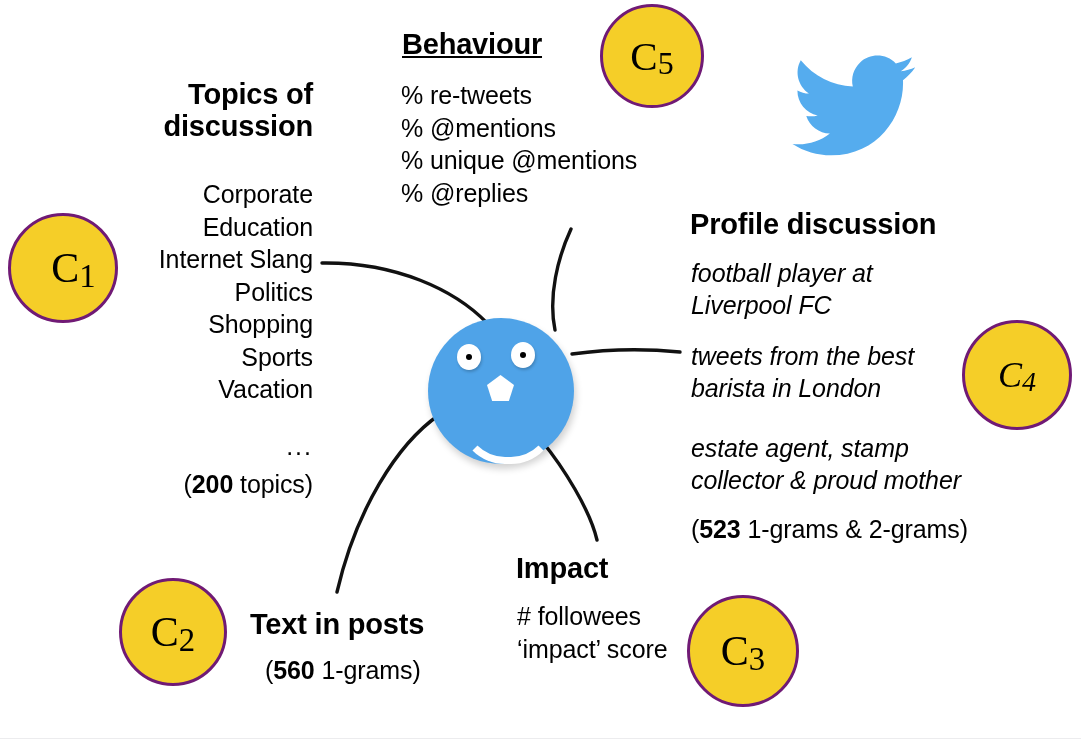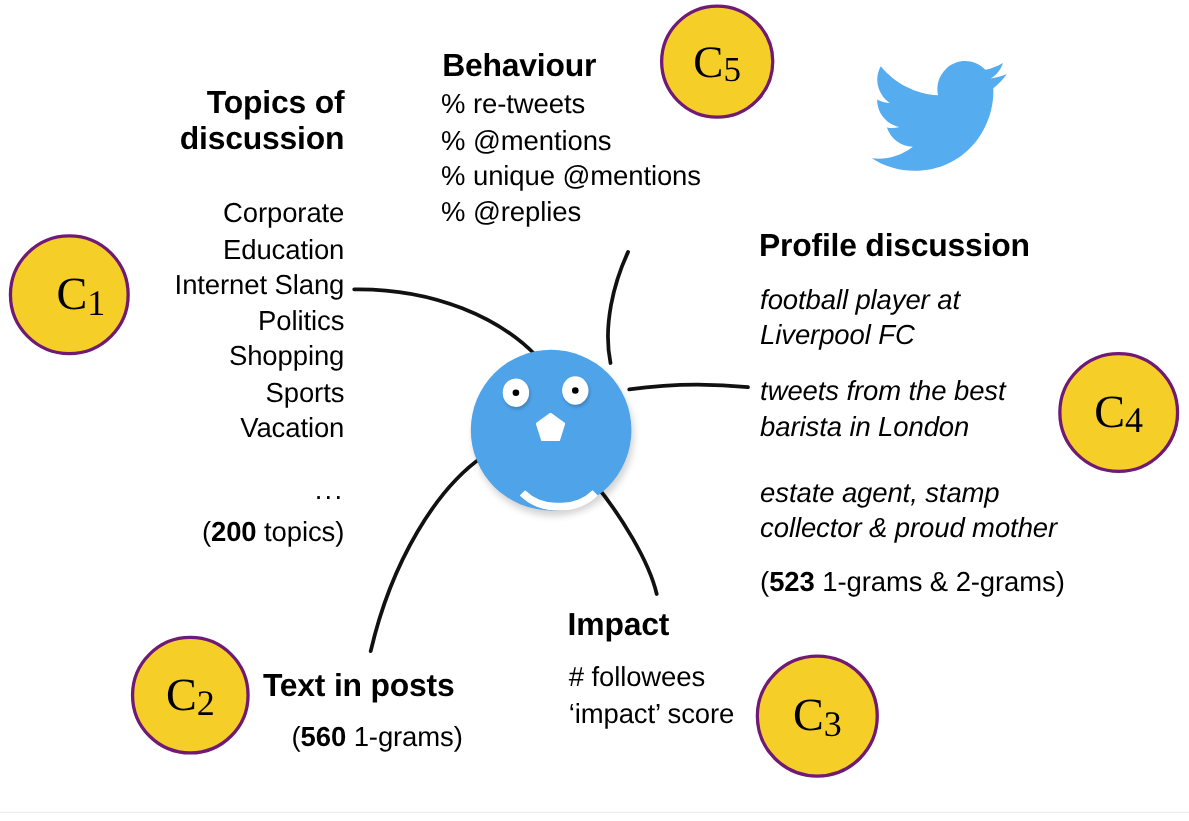--- a/index.html
+++ b/index.html
@@ -75,32 +75,32 @@
   }
   .countline b { font-weight: bold; }
 
   
   #topics-heading { right: 768px; top: 78px; text-align: right; width: 260px; }
   #topics-list { right: 768px; top: 178px; text-align: right; width: 260px; }
   #topics-dots { right: 768px; top: 432px; text-align: right; width: 260px; font-size: 25px; letter-spacing: 2px;}
   #topics-count { right: 768px; top: 470px; text-align: right; width: 280px; }
 
   
-  #behaviour-heading { left: 402px; top: 44px; }
+  #behaviour-heading { left: 402px; top: 28px; text-decoration: underline; }
   #behaviour-list { left: 401px; top: 79px; }
 
   
   #profile-heading { left: 690px; top: 208px; }
   #profile-p1 { left: 691px; top: 257px; }
   #profile-p2 { left: 691px; top: 340px; }
   #profile-p3 { left: 691px; top: 432px; }
   #profile-count { left: 691px; top: 515px; }
 
   
-  #posts-heading { left: 239px; top: 608px; }
+  #posts-heading { left: 250px; top: 608px; }
   #posts-count { left: 265px; top: 656px; }
 
   
   #impact-heading { left: 516px; top: 552px; }
   #impact-list { left: 517px; top: 600px; }
 
   
   #face {
     left: 428px; top: 318px;
     width: 146px; height: 146px;
@@ -189,21 +189,21 @@
 
   <div class="cluster" style="left:119px; top:578px; width:108px; height:108px;">
     <span class="clabel" style="font-size:42px;"><span>C</span><span class="num">2</span></span>
   </div>
 
   <div class="cluster" style="left:687px; top:595px; width:112px; height:112px;">
     <span class="clabel" style="font-size:42px;"><span>C</span><span class="num">3</span></span>
   </div>
 
   <div class="cluster" style="left:962px; top:320px; width:110px; height:110px;">
-    <span class="clabel" style="font-size:42px;"><span>C</span><span class="num">4</span></span>
+    <span class="clabel" style="font-size:36px;font-style:italic;"><span>C</span><span class="num">4</span></span>
   </div>
 
   <div class="cluster" style="left:600px; top:4px; width:104px; height:104px;">
     <span class="clabel" style="font-size:41px;"><span>C</span><span class="num">5</span></span>
   </div>
 
   <div class="abs heading" id="topics-heading">
     <div>Topics of</div>
     <div>discussion</div>
   </div>

